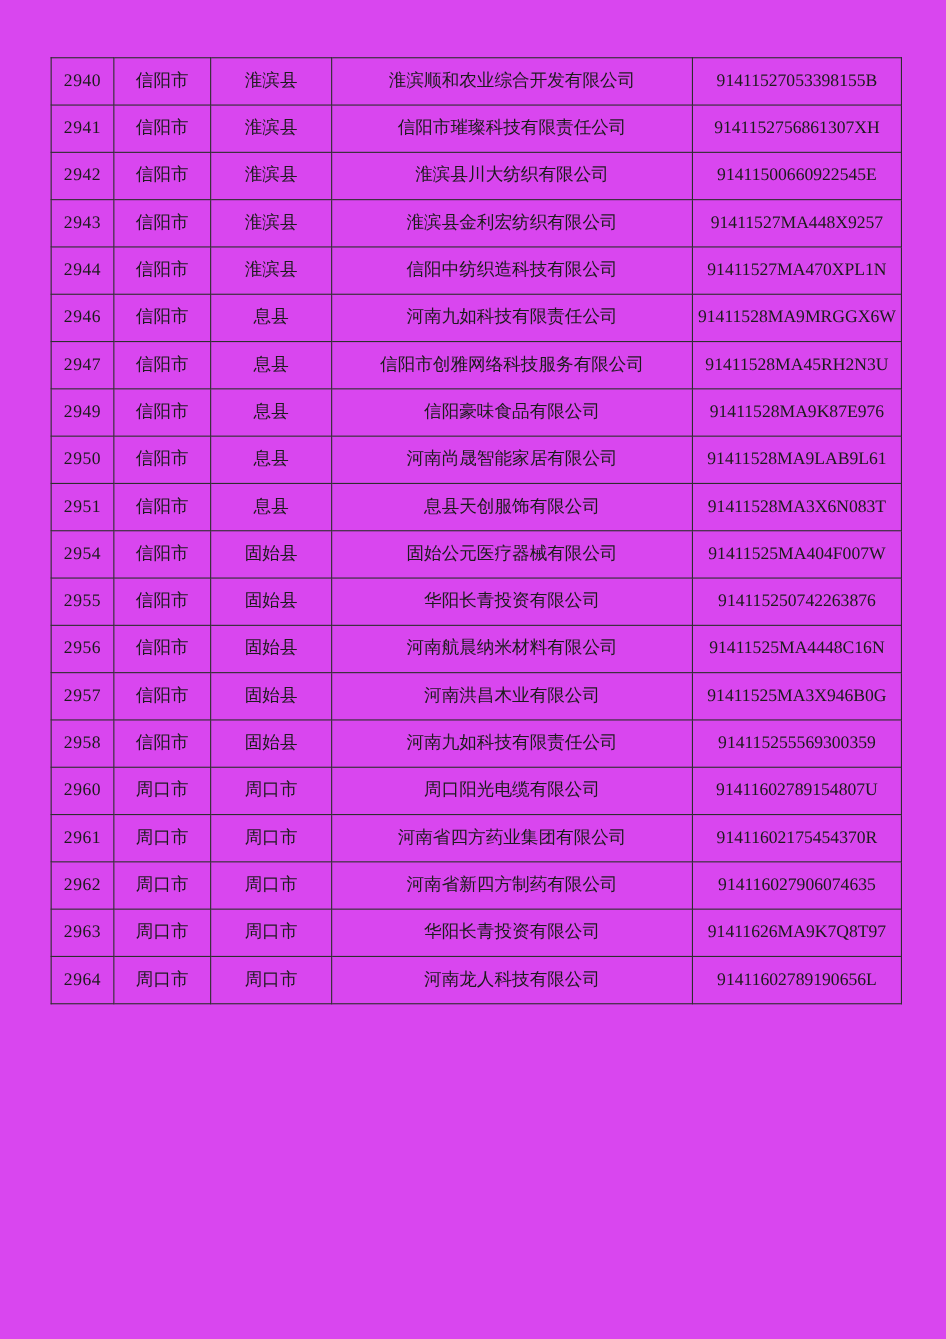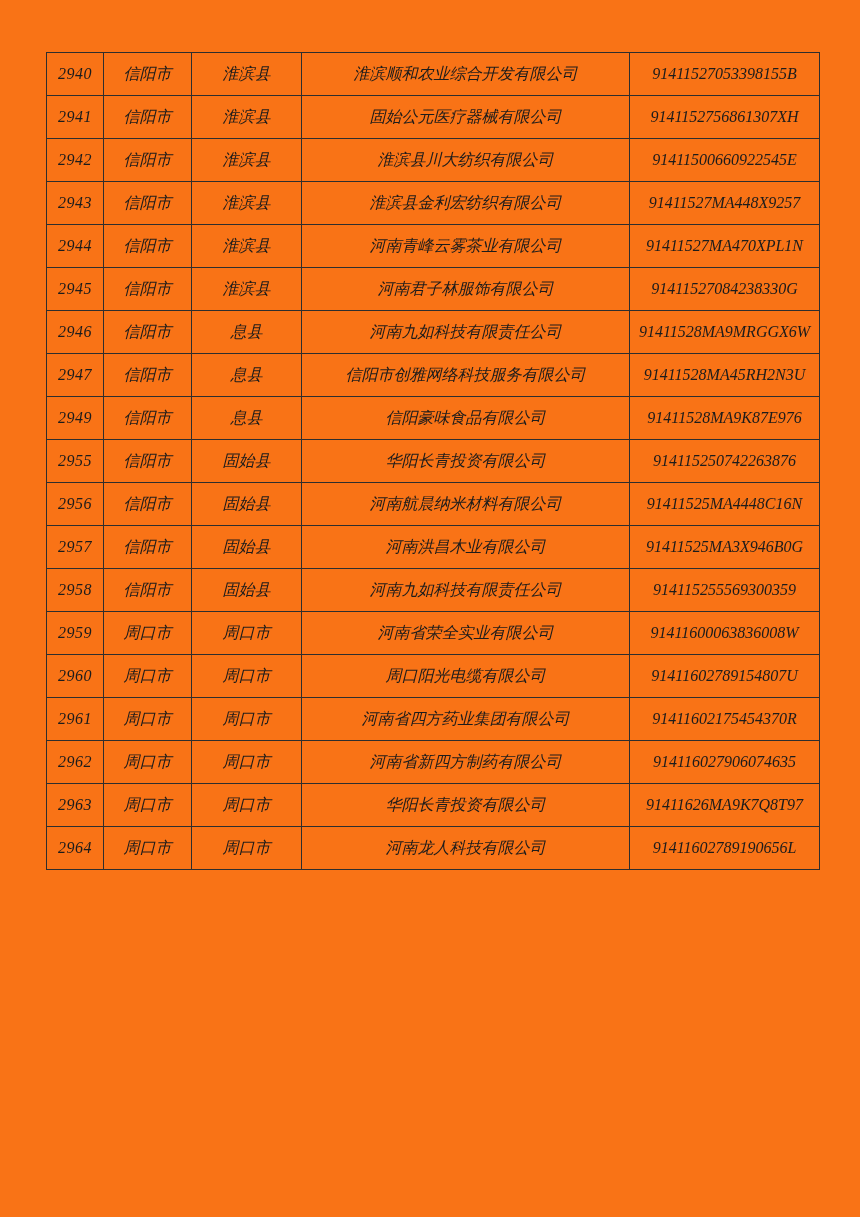--- a/index.html
+++ b/index.html
@@ -6,23 +6,22 @@
   html, body {
     margin: 0; padding: 0;
     width: 860px; height: 1217px;
     background: #ffffff;
     font-family: "Liberation Serif", "DejaVu Serif", serif;
     color: #1c1c1c;
   }
   .page {
     position: relative;
     width: 860px; height: 1217px;
-    background: #f97316;
+    background: #d946ef;
     overflow: hidden;
-    font-style: italic;
   }
   table.doc-table {
     position: absolute;
     left: 46px; top: 52px;
     width: 773px;
     border-collapse: collapse;
     table-layout: fixed;
   }
   td {
     border: 1px solid #2e2e2e;
@@ -55,21 +54,21 @@
     <td class="cell-city">信阳市</td>
     <td class="cell-county">淮滨县</td>
     <td class="cell-company">淮滨顺和农业综合开发有限公司</td>
     <td class="cell-code">91411527053398155B</td>
   </tr>
 
   <tr>
     <td class="cell-no">2941</td>
     <td class="cell-city">信阳市</td>
     <td class="cell-county">淮滨县</td>
-    <td class="cell-company">固始公元医疗器械有限公司</td>
+    <td class="cell-company">信阳市璀璨科技有限责任公司</td>
     <td class="cell-code">9141152756861307XH</td>
   </tr>
 
   <tr>
     <td class="cell-no">2942</td>
     <td class="cell-city">信阳市</td>
     <td class="cell-county">淮滨县</td>
     <td class="cell-company">淮滨县川大纺织有限公司</td>
     <td class="cell-code">91411500660922545E</td>
   </tr>
@@ -79,31 +78,24 @@
     <td class="cell-city">信阳市</td>
     <td class="cell-county">淮滨县</td>
     <td class="cell-company">淮滨县金利宏纺织有限公司</td>
     <td class="cell-code">91411527MA448X9257</td>
   </tr>
 
   <tr>
     <td class="cell-no">2944</td>
     <td class="cell-city">信阳市</td>
     <td class="cell-county">淮滨县</td>
-    <td class="cell-company">河南青峰云雾茶业有限公司</td>
+    <td class="cell-company">信阳中纺织造科技有限公司</td>
     <td class="cell-code">91411527MA470XPL1N</td>
   </tr>
 
-  <tr>
-    <td class="cell-no">2945</td>
-    <td class="cell-city">信阳市</td>
-    <td class="cell-county">淮滨县</td>
-    <td class="cell-company">河南君子林服饰有限公司</td>
-    <td class="cell-code">91411527084238330G</td>
-  </tr>
 
   <tr>
     <td class="cell-no">2946</td>
     <td class="cell-city">信阳市</td>
     <td class="cell-county">息县</td>
     <td class="cell-company">河南九如科技有限责任公司</td>
     <td class="cell-code">91411528MA9MRGGX6W</td>
   </tr>
 
   <tr>
@@ -116,24 +108,45 @@
 
 
   <tr>
     <td class="cell-no">2949</td>
     <td class="cell-city">信阳市</td>
     <td class="cell-county">息县</td>
     <td class="cell-company">信阳豪味食品有限公司</td>
     <td class="cell-code">91411528MA9K87E976</td>
   </tr>
 
-
-
-
-
+  <tr>
+    <td class="cell-no">2950</td>
+    <td class="cell-city">信阳市</td>
+    <td class="cell-county">息县</td>
+    <td class="cell-company">河南尚晟智能家居有限公司</td>
+    <td class="cell-code">91411528MA9LAB9L61</td>
+  </tr>
+
+  <tr>
+    <td class="cell-no">2951</td>
+    <td class="cell-city">信阳市</td>
+    <td class="cell-county">息县</td>
+    <td class="cell-company">息县天创服饰有限公司</td>
+    <td class="cell-code">91411528MA3X6N083T</td>
+  </tr>
+
+
+
+  <tr>
+    <td class="cell-no">2954</td>
+    <td class="cell-city">信阳市</td>
+    <td class="cell-county">固始县</td>
+    <td class="cell-company">固始公元医疗器械有限公司</td>
+    <td class="cell-code">91411525MA404F007W</td>
+  </tr>
 
   <tr>
     <td class="cell-no">2955</td>
     <td class="cell-city">信阳市</td>
     <td class="cell-county">固始县</td>
     <td class="cell-company">华阳长青投资有限公司</td>
     <td class="cell-code">914115250742263876</td>
   </tr>
 
   <tr>
@@ -153,27 +166,20 @@
   </tr>
 
   <tr>
     <td class="cell-no">2958</td>
     <td class="cell-city">信阳市</td>
     <td class="cell-county">固始县</td>
     <td class="cell-company">河南九如科技有限责任公司</td>
     <td class="cell-code">914115255569300359</td>
   </tr>
 
-  <tr>
-    <td class="cell-no">2959</td>
-    <td class="cell-city">周口市</td>
-    <td class="cell-county">周口市</td>
-    <td class="cell-company">河南省荣全实业有限公司</td>
-    <td class="cell-code">91411600063836008W</td>
-  </tr>
 
   <tr>
     <td class="cell-no">2960</td>
     <td class="cell-city">周口市</td>
     <td class="cell-county">周口市</td>
     <td class="cell-company">周口阳光电缆有限公司</td>
     <td class="cell-code">91411602789154807U</td>
   </tr>
 
   <tr>

